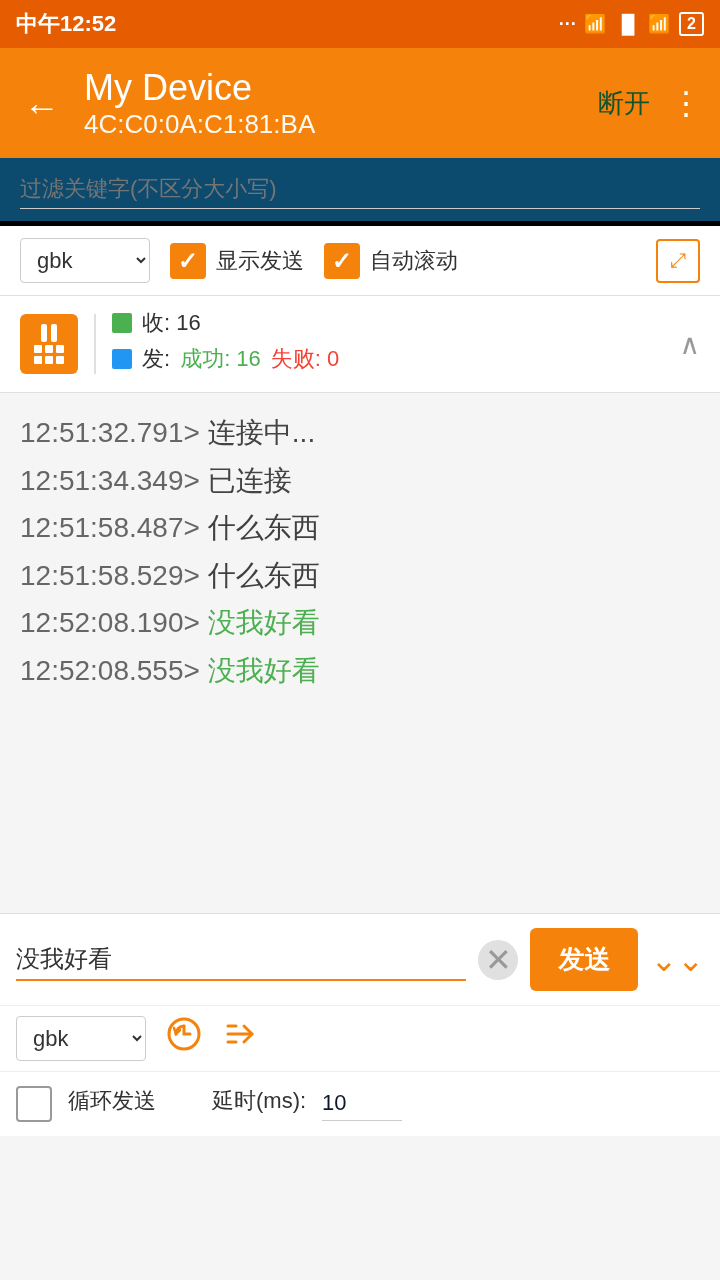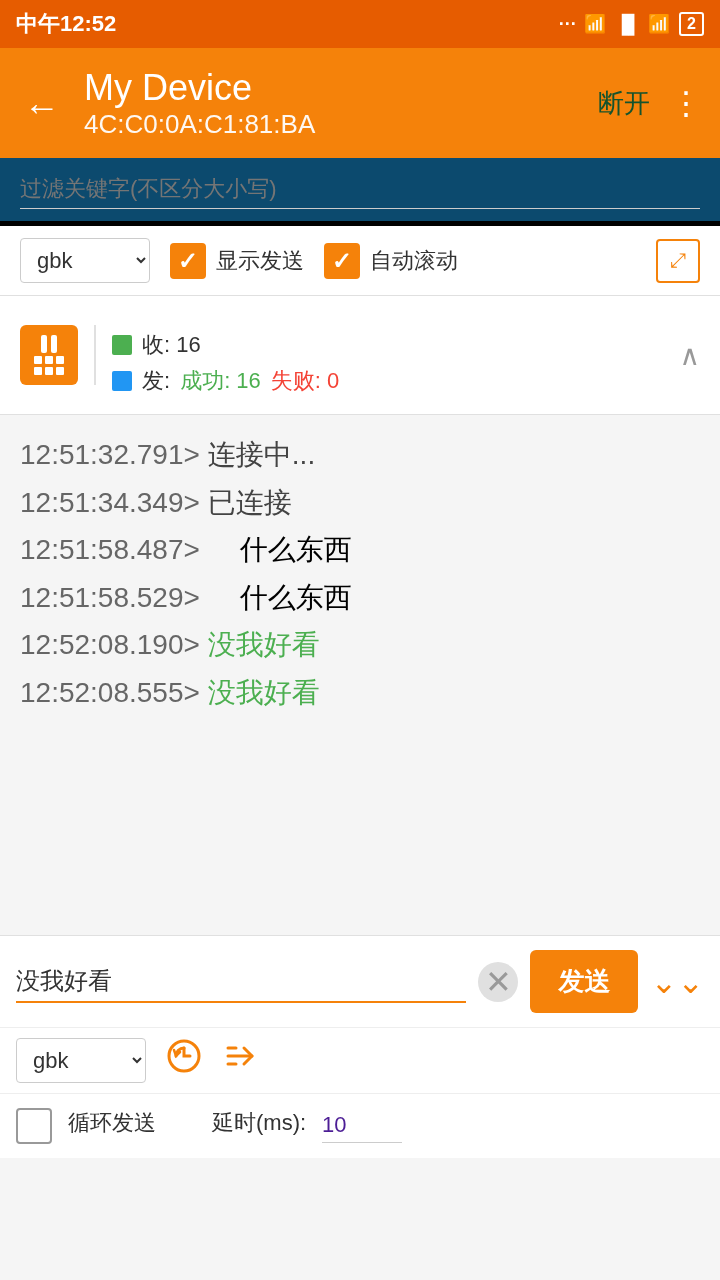--- a/index.html
+++ b/index.html
@@ -186,21 +186,20 @@
       background: white;
       border-radius: 1px;
     }
     .divider-vertical {
       width: 2px;
       height: 60px;
       background: #e0e0e0;
     }
     .stats-info {
       flex: 1;
-      margin-top: 22px;
     }
     .stat-line {
       display: flex;
       align-items: center;
       gap: 10px;
       font-size: 22px;
       margin-bottom: 6px;
     }
     .stat-dot-green {
       width: 20px;
@@ -235,21 +234,21 @@
     }
     .log-line {
       font-size: 28px;
       line-height: 1.7;
       color: #444;
       display: flex;
       gap: 8px;
     }
     .log-time { color: #666; }
     .log-connecting { color: #444; }
-    .log-msg-blue { color: #000000; margin-left: 32px; }
+    .log-msg-blue { color: #404040; }
     .log-msg-green { color: #4CAF50; }
 
     
     .bottom-area {
       background: white;
       border-top: 1px solid #e0e0e0;
     }
     .input-row {
       display: flex;
       align-items: center;
@@ -351,21 +350,21 @@
       color: #333;
       margin-left: 40px;
     }
     .delay-input {
       border: none;
       border-bottom: 1px solid #ccc;
       font-size: 22px;
       width: 80px;
       text-align: left;
       outline: none;
-      color: #4c1d95;
+      color: #0f172a;
       padding: 4px 0;
     }
   </style>
 </head>
 <body>
 
 <div class="status-bar">
   <span class="status-bar-left">中午12:52</span>
   <div class="status-bar-right">
     <span>···</span>

